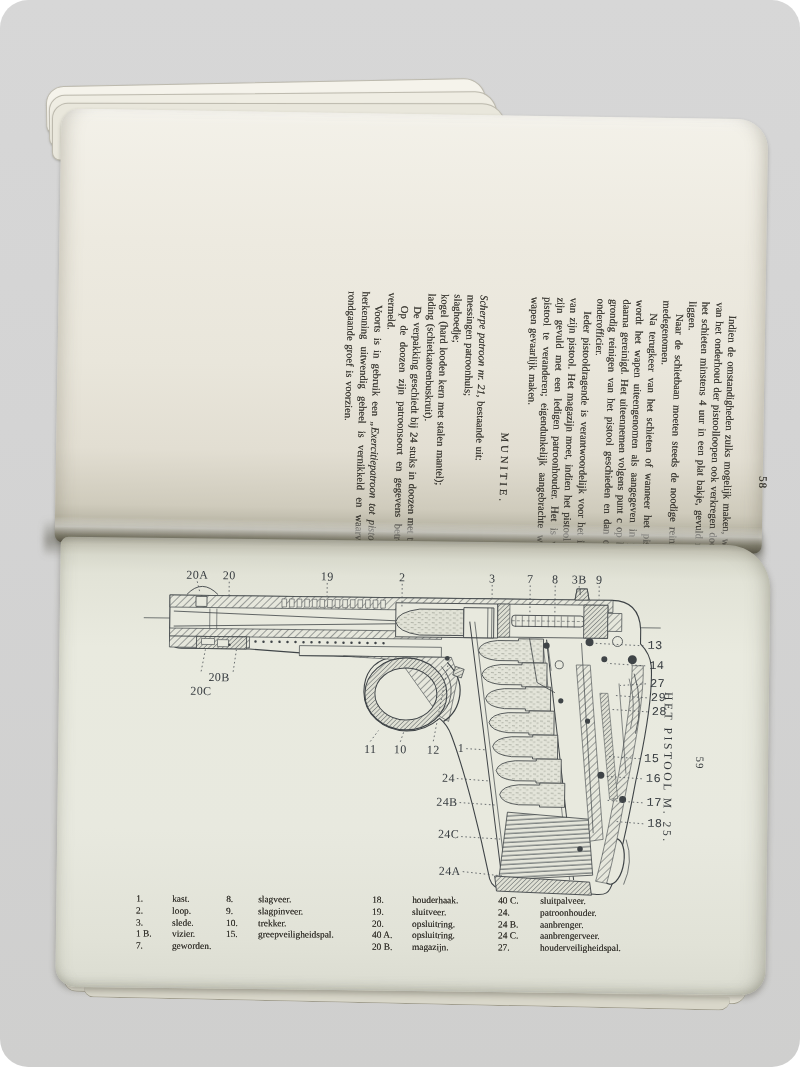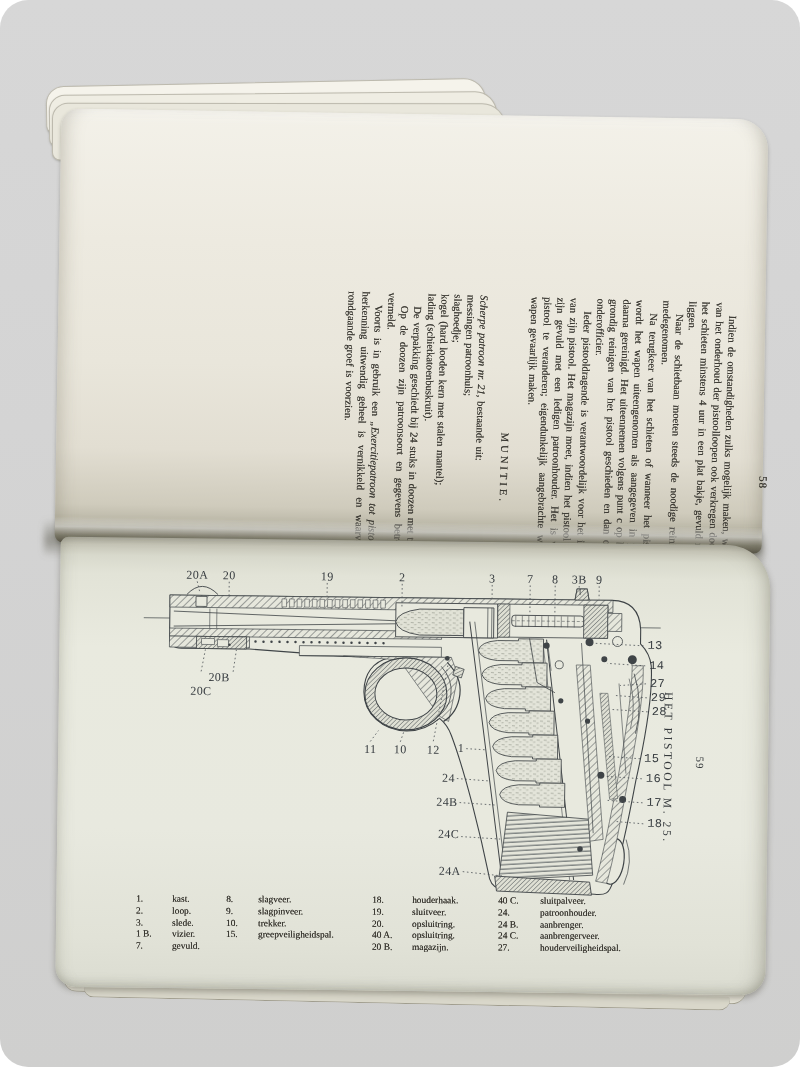--- a/index.html
+++ b/index.html
@@ -409,21 +409,21 @@
           <span>aanbrenger.</span>
           <span>1 B.</span>
           <span>vizier.</span>
           <span>15.</span>
           <span>greepveiligheidspal.</span>
           <span>40 A.</span>
           <span>opsluitring.</span>
           <span>24 C.</span>
           <span>aanbrengerveer.</span>
           <span>7.</span>
-          <span>gevuld.</span>
+          <span>geworden.</span>
           <span></span>
           <span></span>
           <span>20 B.</span>
           <span>magazijn.</span>
           <span>27.</span>
           <span>houderveiligheidspal.</span>
         </div>
   </div>
 
  </div>

